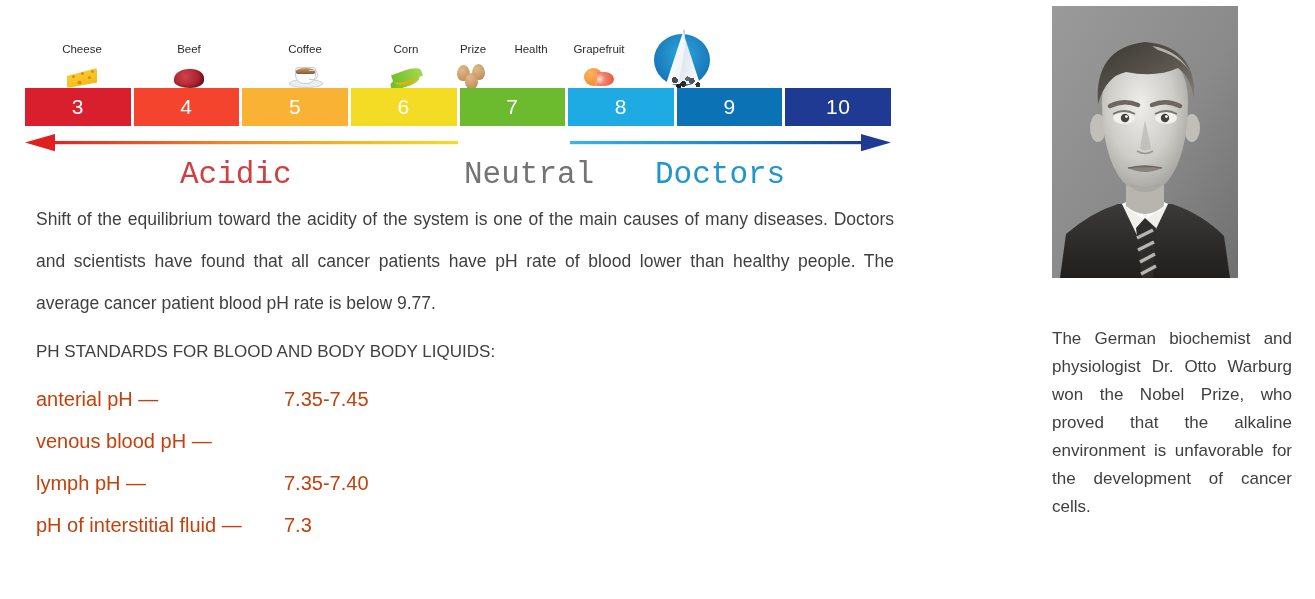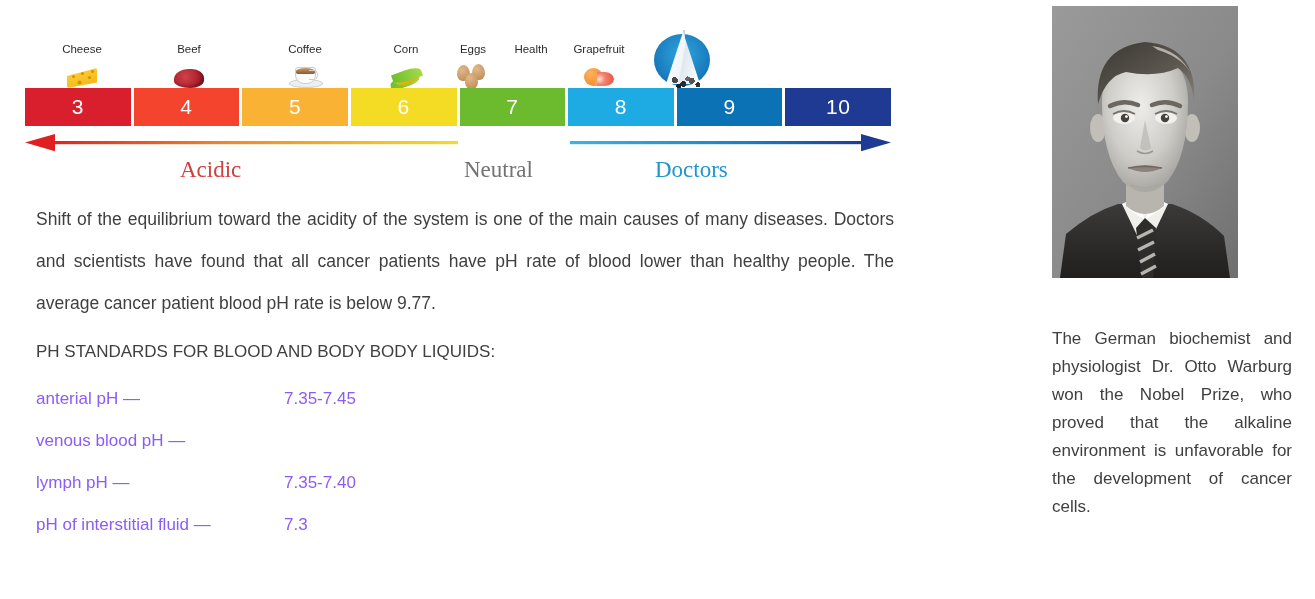--- a/index.html
+++ b/index.html
@@ -233,22 +233,22 @@
   }
   .ph-arrows svg { display: block; }
 
   .ph-zones {
     position: relative;
     height: 30px;
   }
   .ph-zone {
     position: absolute;
     top: 0;
-    font-size: 23px;
-    font-family: Liberation Serif, serif;
+    font-size: 31px;
+    font-family: Liberation Mono, monospace;
     white-space: nowrap;
   }
 
   
   #body-text {
     position: absolute;
     left: 36px;
     top: 198px;
     width: 858px;
   }
@@ -267,22 +267,22 @@
     margin: 14px 0 0 0;
     line-height: 28px;
     font-family: "Liberation Sans", sans-serif;
   }
   #standards-list {
     margin-top: 12px;
   }
   .std-row {
     display: flex;
     line-height: 42px;
-    font-size: 17px;
-    color: #8b5cf6;
+    font-size: 20px;
+    color: #c2410c;
   }
   .std-label { width: 248px; flex: 0 0 248px; }
   .std-value { flex: 1 1 auto; }
 
   
   #portrait {
     position: absolute;
     left: 0;
     top: 6px;
     width: 186px;
@@ -341,21 +341,21 @@
             <div class="ph-icon-name">Corn</div>
             <div class="ph-icon-glyph">
               <span class="ico-corn">
                 <span class="husk1"></span>
                 <span class="kernel"></span>
                 <span class="husk2"></span>
               </span>
             </div>
           </div>
           <div class="ph-icon-cell" style="left: 448px;">
-            <div class="ph-icon-name">Eggs</div>
+            <div class="ph-icon-name">Prize</div>
             <div class="ph-icon-glyph">
               <span class="ico-eggs">
                 <i></i>
                 <i></i>
                 <i></i>
               </span>
             </div>
           </div>
           <div class="ph-icon-cell" style="left: 506px;">
             <div class="ph-icon-name">Health</div>

